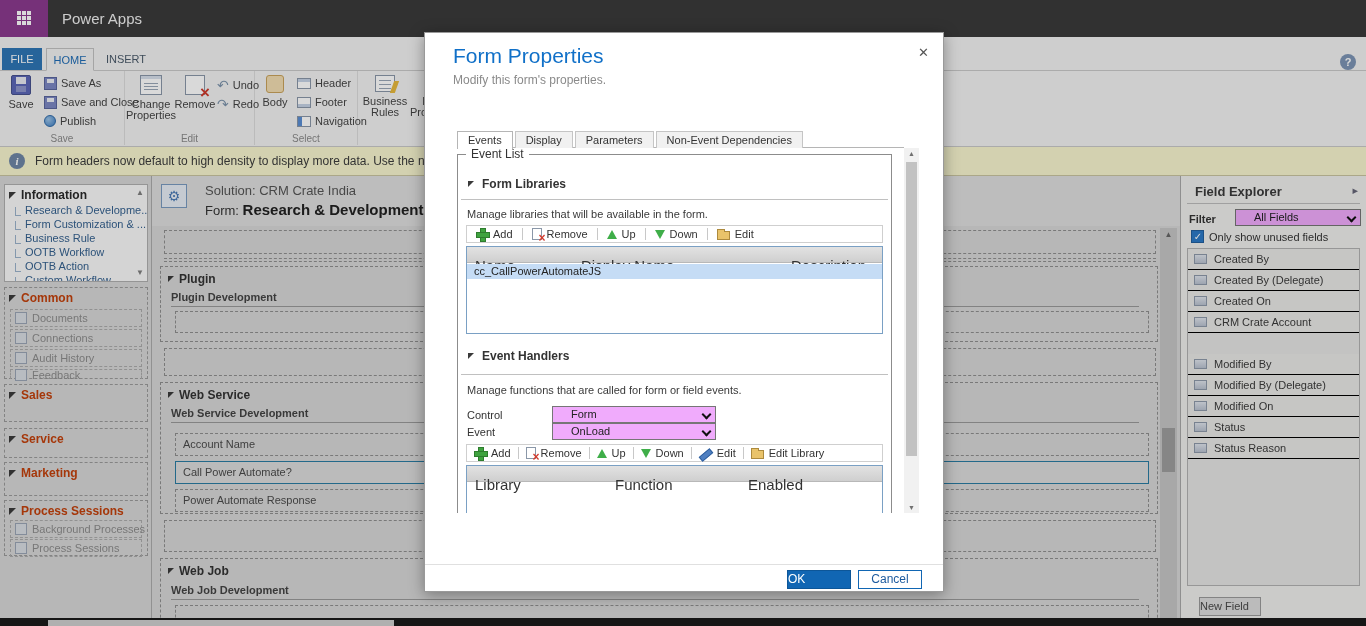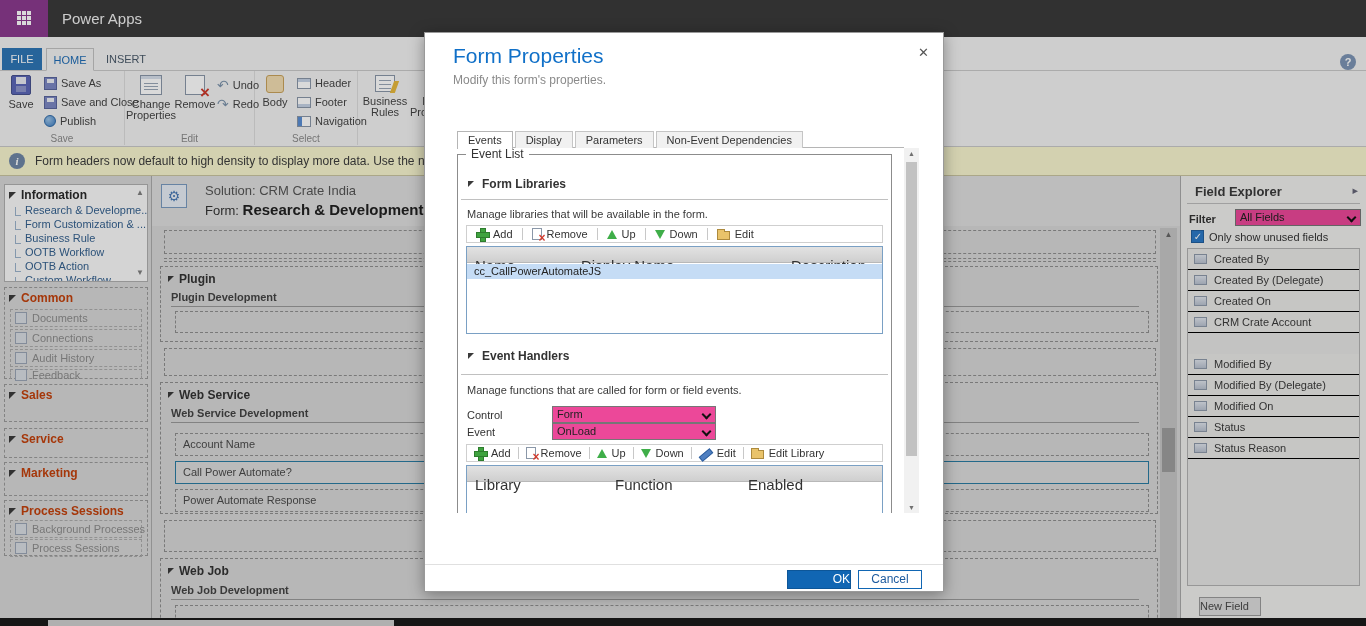--- a/index.html
+++ b/index.html
@@ -88,21 +88,21 @@
   .cscroll{position:absolute;left:1008px;top:52px;width:17px;height:390px;background:#c6c6c6}
   .cscroll .up{position:absolute;left:0;top:2px;width:17px;text-align:center;font-size:8px;color:#666}
   .cscroll .thumb{position:absolute;left:2px;top:200px;width:13px;height:44px;background:#9e9e9e}
 
   
   .rightpanel{position:absolute;left:1180px;top:176px;width:186px;height:444px;background:#efefed;border-left:1px solid #a8a8a8}
   .fxtitle{position:absolute;left:14px;top:8px;font-size:13px;font-weight:bold;color:#3a3a3a}
   .fxarrow{position:absolute;right:8px;top:8px;font-size:11px;color:#667}
   .fxhr{position:absolute;left:6px;right:6px;top:27px;border-top:1px solid #bdbdbd}
   .fxfilterlbl{position:absolute;left:8px;top:37px;font-size:11px;font-weight:bold;color:#333}
-  .sel{background:#ec4899;border:1px solid #767676;font-size:11px;color:#222;line-height:15px;padding-left:4px;white-space:nowrap;overflow:hidden}
+  .sel{background:#f0abfc;border:1px solid #767676;font-size:11px;color:#222;line-height:15px;padding-left:18px;white-space:nowrap;overflow:hidden}
   .chev{position:absolute;right:5px;top:4px;width:7px;height:7px;border-right:2px solid #111;border-bottom:2px solid #111;transform:rotate(45deg)}
   .cbx{position:absolute;left:10px;top:54px;width:13px;height:13px;background:#2b79c7;border:1px solid #215f9d}
   .cbx::after{content:"✓";position:absolute;left:0;top:0;width:12px;text-align:center;font-size:10px;line-height:12px;color:#fff}
   .cbxlbl{position:absolute;left:28px;top:55px;font-size:11px;color:#333}
   .fxlist{position:absolute;left:6px;top:72px;width:173px;height:338px;background:#e6e6e4;border:1px solid #b2b2b2;overflow:hidden}
   .fxrow{position:absolute;left:0;right:0;height:21px;border-bottom:1px solid #000000;display:flex;align-items:center;gap:7px;padding-left:6px;font-size:11px;color:#3a3a3a;background:#e9e9e7;white-space:nowrap}
   .fico{display:inline-block;width:13px;height:10px;background:linear-gradient(#dfe4ec,#b9c2d0);border:1px solid #8d99aa;flex:none}
   .newfield{position:absolute;left:18px;top:421px;width:62px;height:19px;background:#dcdcdc;border:1px solid #9a9a9a;font-size:11px;color:#4a4a4a;text-align:left;line-height:17px}
 
   
@@ -146,21 +146,21 @@
   .ico-folder{width:13px;height:9px;background:#e9c36a;border:1px solid #ad8a3d;position:relative;margin-top:2px;flex:none}
   .ico-folder::before{content:"";position:absolute;top:-3px;left:-1px;width:6px;height:2px;background:#e9c36a;border:1px solid #ad8a3d;border-bottom:none}
   .ico-pencil{width:13px;height:12px;position:relative;flex:none}
   .ico-pencil::before{content:"";position:absolute;left:0;top:5px;width:12px;height:4px;background:#4f7fc1;border:1px solid #2f5f9e;transform:rotate(-40deg)}
   .mtable{position:absolute;left:8px;width:417px;background:#fff;border:1px solid #7aa0c4}
   .mth{position:absolute;left:0;right:0;top:0;height:16px;background:linear-gradient(#e2e2e2,#cfcfcf);border-bottom:1px solid #b8b8b8}
   .mth span{position:absolute;top:10px;font-size:15px;color:#333;white-space:nowrap}
   .mrow{position:absolute;left:0;right:0;top:17px;height:15px;background:#c5dcf5;font-size:11px;color:#222;padding-left:7px;line-height:15px;white-space:nowrap}
   .ctrlLbl{position:absolute;left:9px;font-size:11px;color:#333}
   .mfoot-hr{position:absolute;left:0;right:0;top:531px;border-top:1px solid #e0e0e0}
-  .okbtn{position:absolute;left:362px;top:537px;width:64px;height:19px;background:#1166b3;border:1px solid #0d5698;color:#fff;font-size:12px;text-align:right;line-height:17px}
+  .okbtn{position:absolute;left:362px;top:537px;width:64px;height:19px;background:#1166b3;border:1px solid #0d5698;color:#fff;font-size:12px;text-align:left;line-height:17px}
   .cancelbtn{position:absolute;left:433px;top:537px;width:64px;height:19px;background:#fff;border:1px solid #1166b3;color:#1c5a9e;font-size:12px;text-align:center;line-height:17px}
 </style>
 </head>
 <body>
 
 <div class="screen">
 
   <div class="topbar">
     <div class="waffle">
         <i></i>

